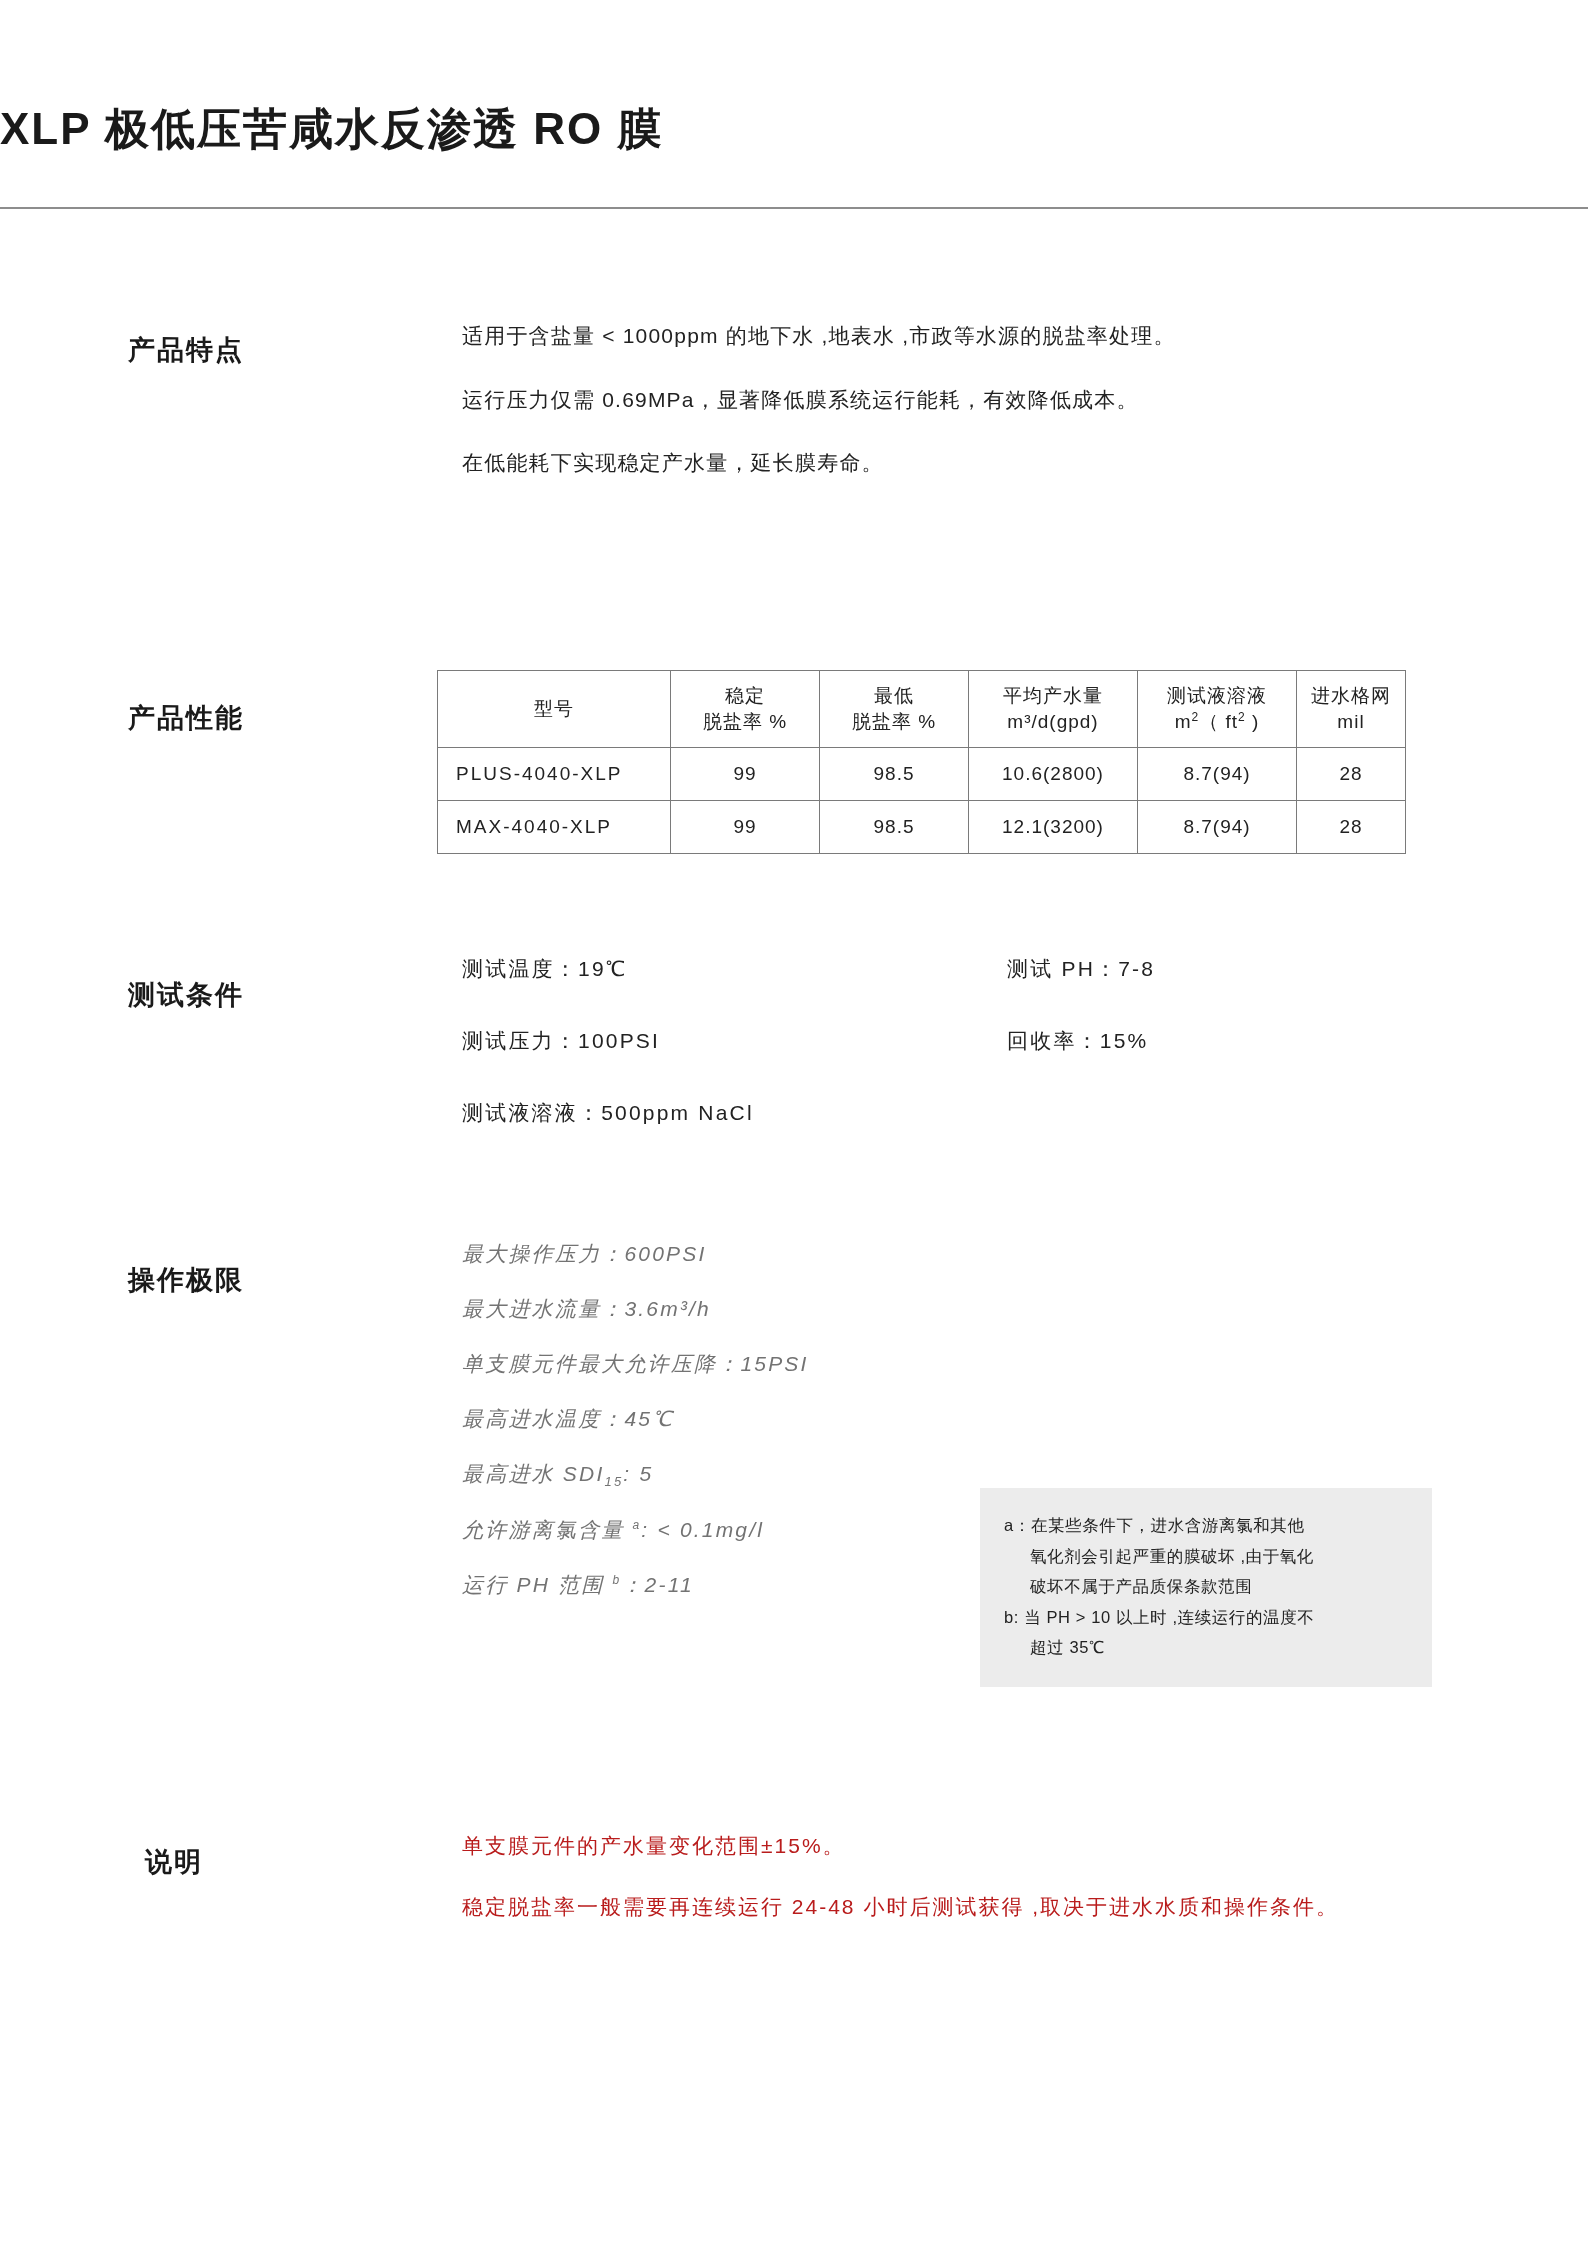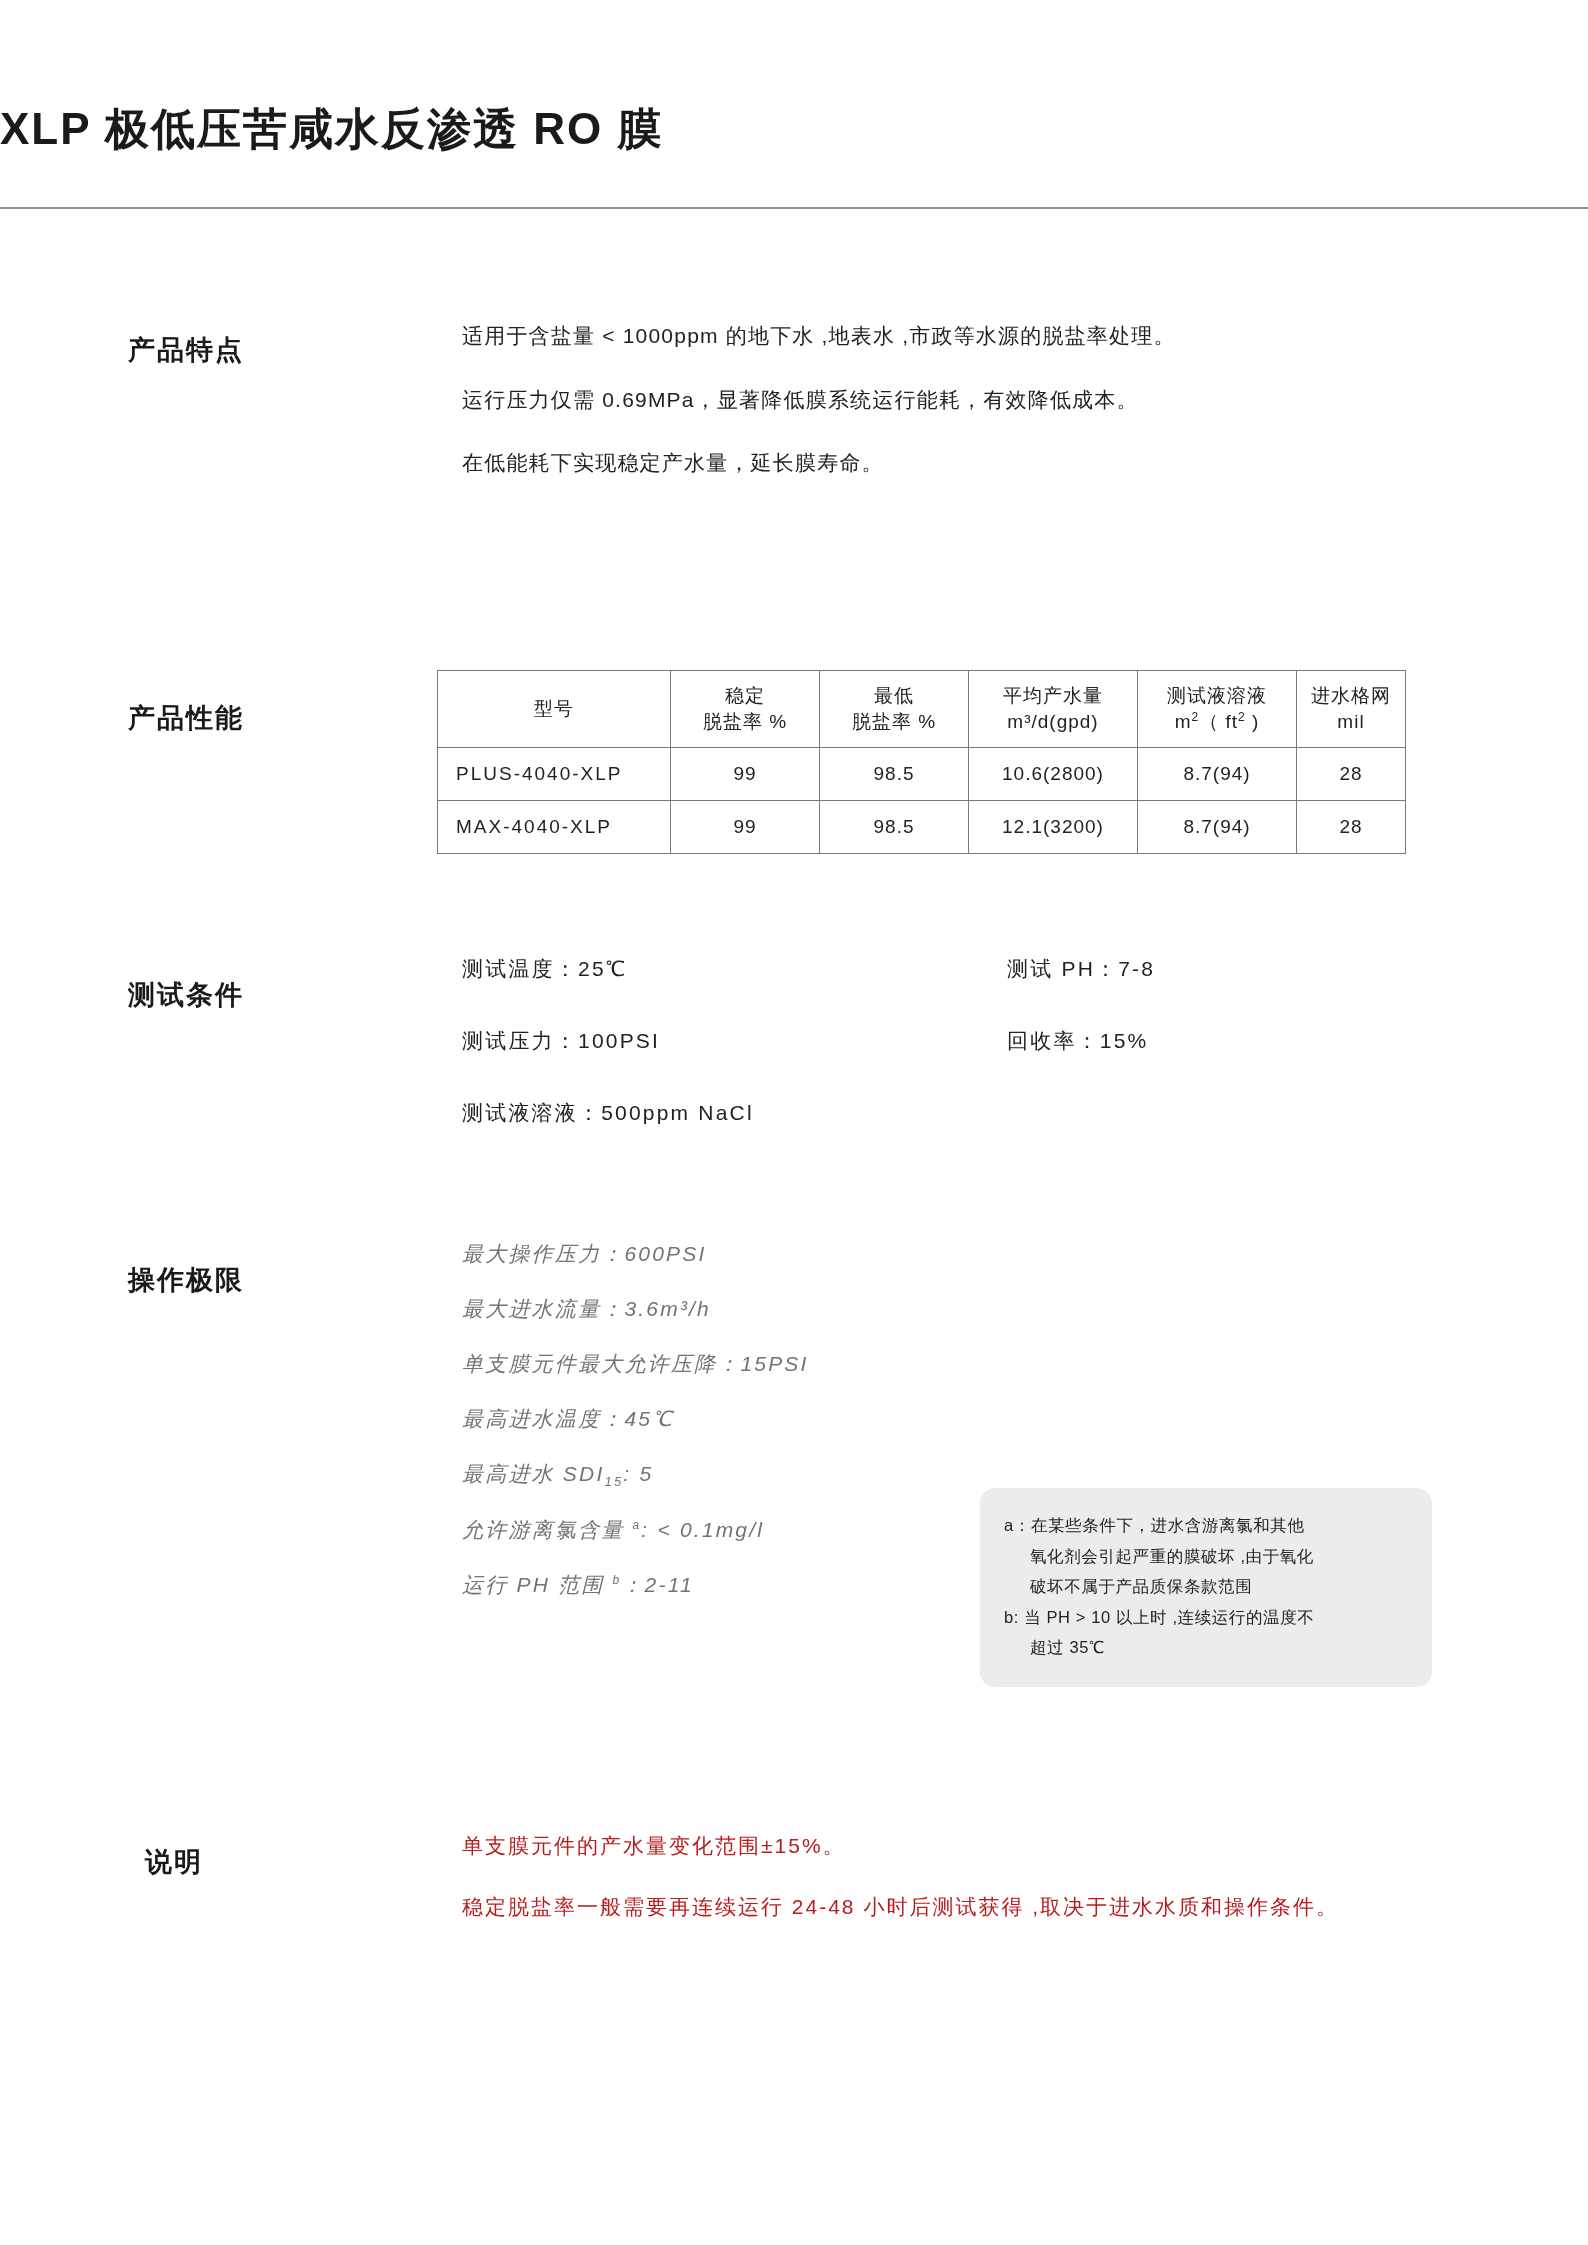--- a/index.html
+++ b/index.html
@@ -151,21 +151,20 @@
   }
   .sub { font-size: 13px; vertical-align: sub; }
   .note-box {
     position: absolute;
     left: 980px;
     top: 248px;
     width: 452px;
     background: #ececec;
     padding: 22px 24px 24px 24px;
     box-sizing: border-box;
-    border-radius: 15px;
   }
   .note-line {
     font-size: 16.5px;
     line-height: 1.85;
     color: #222;
     letter-spacing: 0.6px;
   }
   .note-indent { padding-left: 26px; }
 
   
@@ -246,21 +245,21 @@
         </tr>
       </tbody>
     </table>
   </div>
 
   <div class="section" id="testcond">
     <div class="section-label">测试条件</div>
     <div class="section-body">
       <div class="two-col" style="height:240px">
         <div class="tc-col-left">
-          <div class="tc-line">测试温度：25℃</div>
+          <div class="tc-line">测试温度：19℃</div>
           <div class="tc-line">测试压力：100PSI</div>
           <div class="tc-line">测试液溶液：500ppm NaCl</div>
         </div>
         <div class="tc-col-right">
           <div class="tc-line">测试 PH：7-8</div>
           <div class="tc-line">回收率：15%</div>
         </div>
       </div>
     </div>
   </div>

